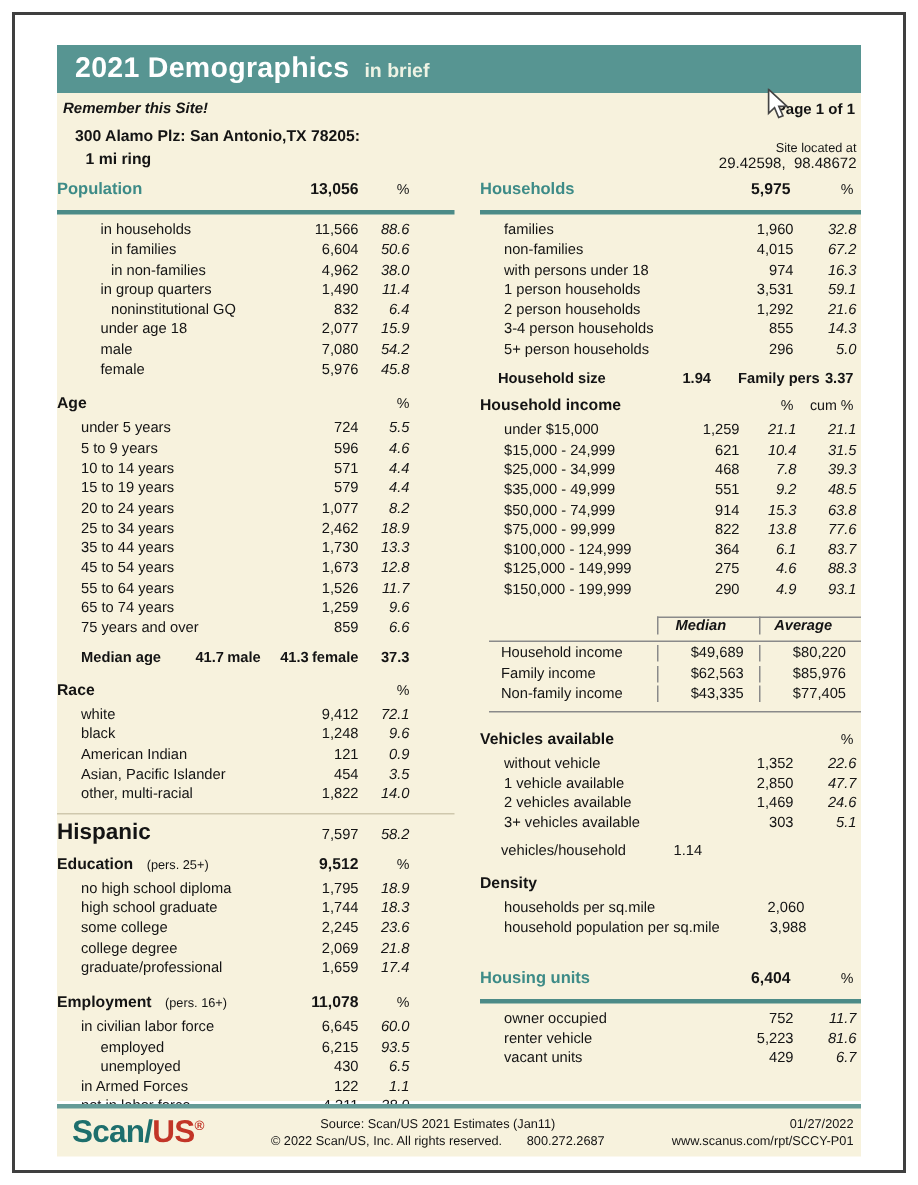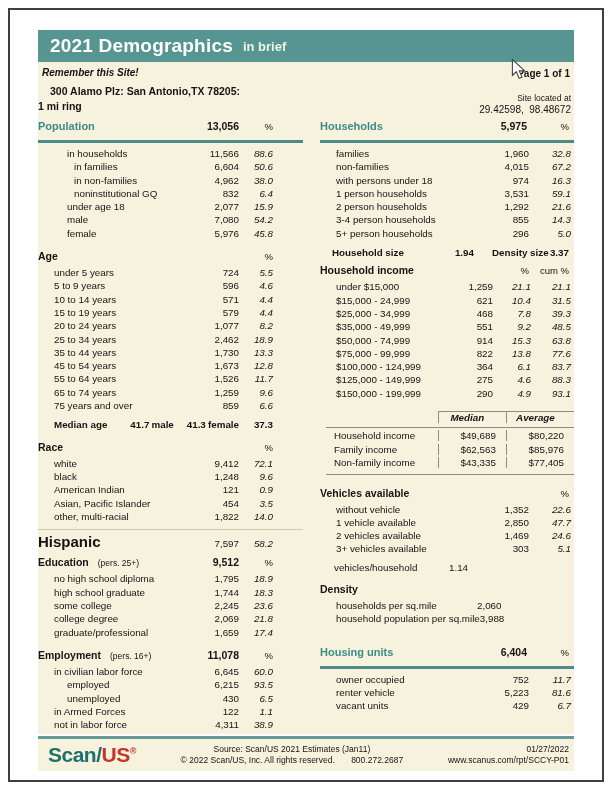--- a/index.html
+++ b/index.html
@@ -15,21 +15,21 @@
   .titlebar{position:absolute;left:28px;top:20px;width:536px;height:32px;
     background:#579592;display:flex;align-items:center;padding-left:12px;box-sizing:border-box;}
   .titlebar .title{font-size:19px;font-weight:bold;color:#ffffff;letter-spacing:.2px;}
   .titlebar .subtitle{font-size:13px;font-weight:bold;color:#eef3e4;margin-left:10px;}
 
   
   .cream{position:absolute;left:28px;top:52px;width:536px;height:672px;background:#f7f2dd;}
   .remember{position:absolute;left:4px;top:5px;font-size:10px;font-weight:bold;font-style:italic;}
   .pageof{position:absolute;right:4px;top:6px;font-size:10px;font-weight:bold;}
   .addr1{position:absolute;left:12px;top:23px;font-size:10.5px;font-weight:bold;}
-  .addr2{position:absolute;left:0;top:38px;font-size:10.5px;font-weight:bold;}
+  .addr2{position:absolute;left:19px;top:38px;font-size:10.5px;font-weight:bold;}
   .located{position:absolute;right:3px;top:31px;font-size:8.5px;}
   .coords{position:absolute;right:3px;top:42px;font-size:10px;white-space:pre;}
 
   .col{position:absolute;top:58px;}
   .col-left{left:0;width:265px;}
   .col-right{left:282px;width:254px;}
   .section{margin-bottom:7px;}
 
   
   .sechead{display:flex;align-items:baseline;height:15px;}
@@ -53,21 +53,21 @@
   .col-right .row{padding-right:3px;}
   .row .lbl{flex:1;white-space:nowrap;}
   .row.i1 .lbl{padding-left:16px;}
   .row.i2 .lbl{padding-left:29px;}
   .row.i3 .lbl{padding-left:36px;}
   .row .val{width:52px;text-align:right;white-space:nowrap;}
   .row .pct{width:34px;text-align:right;font-style:italic;white-space:nowrap;}
   .col-right .row .pct{width:42px;}
   .has-cum .row .pct{width:38px;}
   .row .cum{width:40px;text-align:right;font-style:italic;white-space:nowrap;}
-  .row .valwide{width:94px;text-align:left;white-space:nowrap;}
+  .row .valwide{width:94px;text-align:center;white-space:nowrap;}
 
   
   .medrow{margin-top:6px;font-weight:bold;}
   .medrow span{white-space:nowrap;}
   .medrow .m-lab{padding-left:16px;}
   .medrow .m-sp{flex:1;}
   .medrow .m-v{text-align:right;}
   .hisprow{margin-top:5px;padding-top:3px;border-top:1px solid #cfc8ad;}
   .hisprow .lbl{font-weight:bold;font-size:15px;}
   .sizerow{margin-top:6px;font-weight:bold;}
@@ -138,20 +138,25 @@
             <div class="row i3">
               <span class="lbl">in families</span>
               <span class="val">6,604</span>
               <span class="pct">50.6</span>
             </div>
             <div class="row i3">
               <span class="lbl">in non-families</span>
               <span class="val">4,962</span>
               <span class="pct">38.0</span>
             </div>
+            <div class="row i2">
+              <span class="lbl">in group quarters</span>
+              <span class="val">1,490</span>
+              <span class="pct">11.4</span>
+            </div>
             <div class="row i3">
               <span class="lbl">noninstitutional GQ</span>
               <span class="val">832</span>
               <span class="pct">6.4</span>
             </div>
             <div class="row i2">
               <span class="lbl">under age 18</span>
               <span class="val">2,077</span>
               <span class="pct">15.9</span>
             </div>
@@ -397,21 +402,21 @@
             </div>
             <div class="row i1">
               <span class="lbl">5+ person households</span>
               <span class="val">296</span>
               <span class="pct">5.0</span>
             </div>
           </div>
         <div class="row sizerow">
           <span class="s1">Household size</span>
           <span class="s2">1.94</span>
-          <span class="s3">Density size</span>
+          <span class="s3">Family pers</span>
           <span class="s4">3.37</span>
         </div>
       </div>
 
       <div class="section has-cum" style="margin-bottom:0;">
         <div class="sechead sub has-cum">
           <span class="st">Household income</span>
           <span class="sp">%</span>
           <span class="scum">cum %</span>
         </div>

